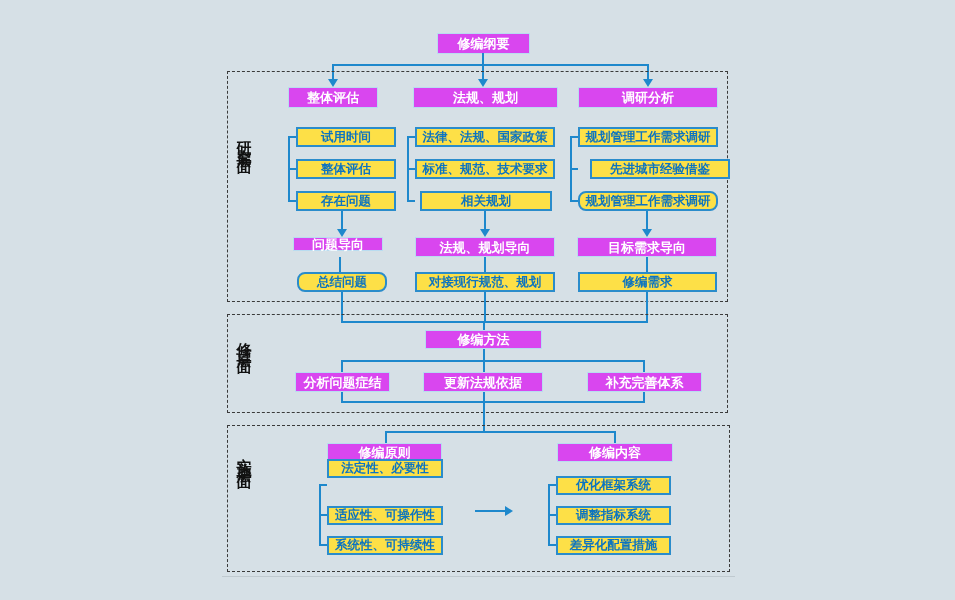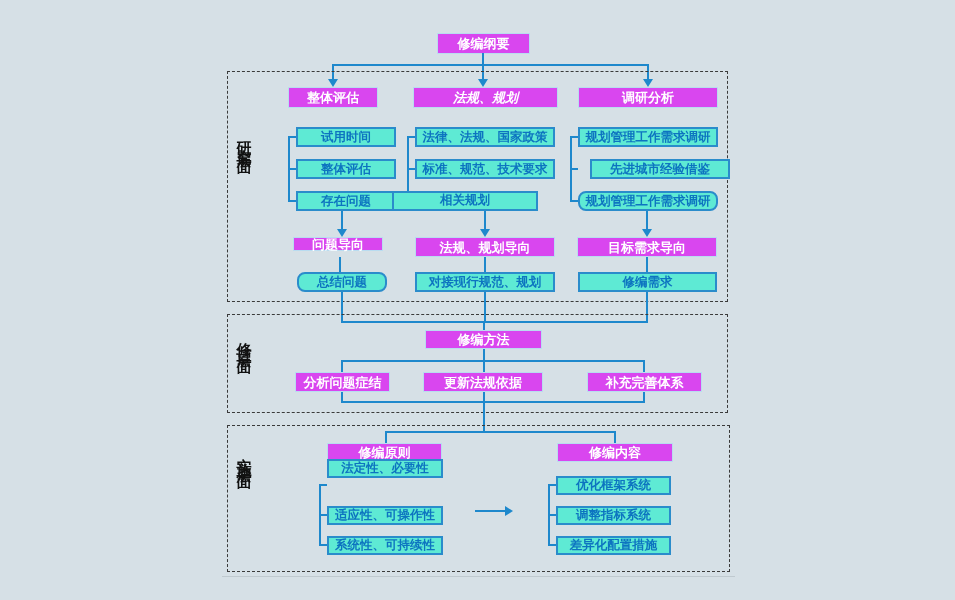--- a/index.html
+++ b/index.html
@@ -19,21 +19,21 @@
     border:1px solid #b9dcf0;
     color:#ffffff;
     font-size:13px;font-weight:bold;
     display:flex;align-items:center;justify-content:center;
     box-sizing:border-box;
     white-space:nowrap;
     line-height:1;
   }
   .light-box{
     position:absolute;
-    background:#5eead4;
+    background:#fde047;
     border:2px solid #2a8ccb;
     color:#0d74c0;
     font-size:12.5px;font-weight:bold;
     display:flex;align-items:center;justify-content:center;
     box-sizing:border-box;
     white-space:nowrap;
     line-height:1;
   }
   .dashed-box{
     position:absolute;
@@ -79,38 +79,38 @@
   <div class="vline" style="left:482px;top:66px;height:13px;"></div>
   <div class="vline" style="left:647px;top:64px;height:15px;"></div>
   <div class="arrow-down" style="left:328px;top:79px;"></div>
   <div class="arrow-down" style="left:478px;top:79px;"></div>
   <div class="arrow-down" style="left:643px;top:79px;"></div>
 
   <div class="dashed-box" style="left:227px;top:71px;width:501px;height:231px;"></div>
   <div class="vlabel" style="left:236px;top:130px;">研究层面</div>
 
   <div class="solid-box" style="left:288px;top:87px;width:90px;height:21px;">整体评估</div>
-  <div class="solid-box" style="left:413px;top:87px;width:145px;height:21px;font-style:italic;">法规、规划</div>
+  <div class="solid-box" style="left:413px;top:87px;width:145px;height:21px;">法规、规划</div>
   <div class="solid-box" style="left:578px;top:87px;width:140px;height:21px;">调研分析</div>
 
   <div class="vline" style="left:288px;top:136px;height:66px;"></div>
   <div class="hline" style="left:288px;top:136px;width:8px;"></div>
   <div class="hline" style="left:288px;top:168px;width:8px;"></div>
   <div class="hline" style="left:288px;top:200px;width:8px;"></div>
   <div class="light-box" style="left:296px;top:127px;width:100px;height:20px;">试用时间</div>
   <div class="light-box" style="left:296px;top:159px;width:100px;height:20px;">整体评估</div>
   <div class="light-box" style="left:296px;top:191px;width:100px;height:20px;">存在问题</div>
 
   <div class="vline" style="left:407px;top:136px;height:66px;"></div>
   <div class="hline" style="left:407px;top:136px;width:8px;"></div>
   <div class="hline" style="left:407px;top:168px;width:8px;"></div>
   <div class="hline" style="left:407px;top:200px;width:8px;"></div>
   <div class="light-box" style="left:415px;top:127px;width:140px;height:20px;">法律、法规、国家政策</div>
   <div class="light-box" style="left:415px;top:159px;width:140px;height:20px;">标准、规范、技术要求</div>
-  <div class="light-box" style="left:392px;top:191px;width:146px;height:20px;font-family:Liberation Mono, monospace;">相关规划</div>
+  <div class="light-box" style="left:420px;top:191px;width:132px;height:20px;">相关规划</div>
 
   <div class="vline" style="left:570px;top:136px;height:66px;"></div>
   <div class="hline" style="left:570px;top:136px;width:8px;"></div>
   <div class="hline" style="left:570px;top:168px;width:8px;"></div>
   <div class="hline" style="left:570px;top:200px;width:8px;"></div>
   <div class="light-box" style="left:578px;top:127px;width:140px;height:20px;">规划管理工作需求调研</div>
   <div class="light-box" style="left:578px;top:159px;width:140px;height:20px;margin-left:12px;">先进城市经验借鉴</div>
   <div class="light-box" style="left:578px;top:191px;width:140px;height:20px;border-radius:8px;">规划管理工作需求调研</div>
 
   <div class="vline" style="left:341px;top:211px;height:18px;"></div>

